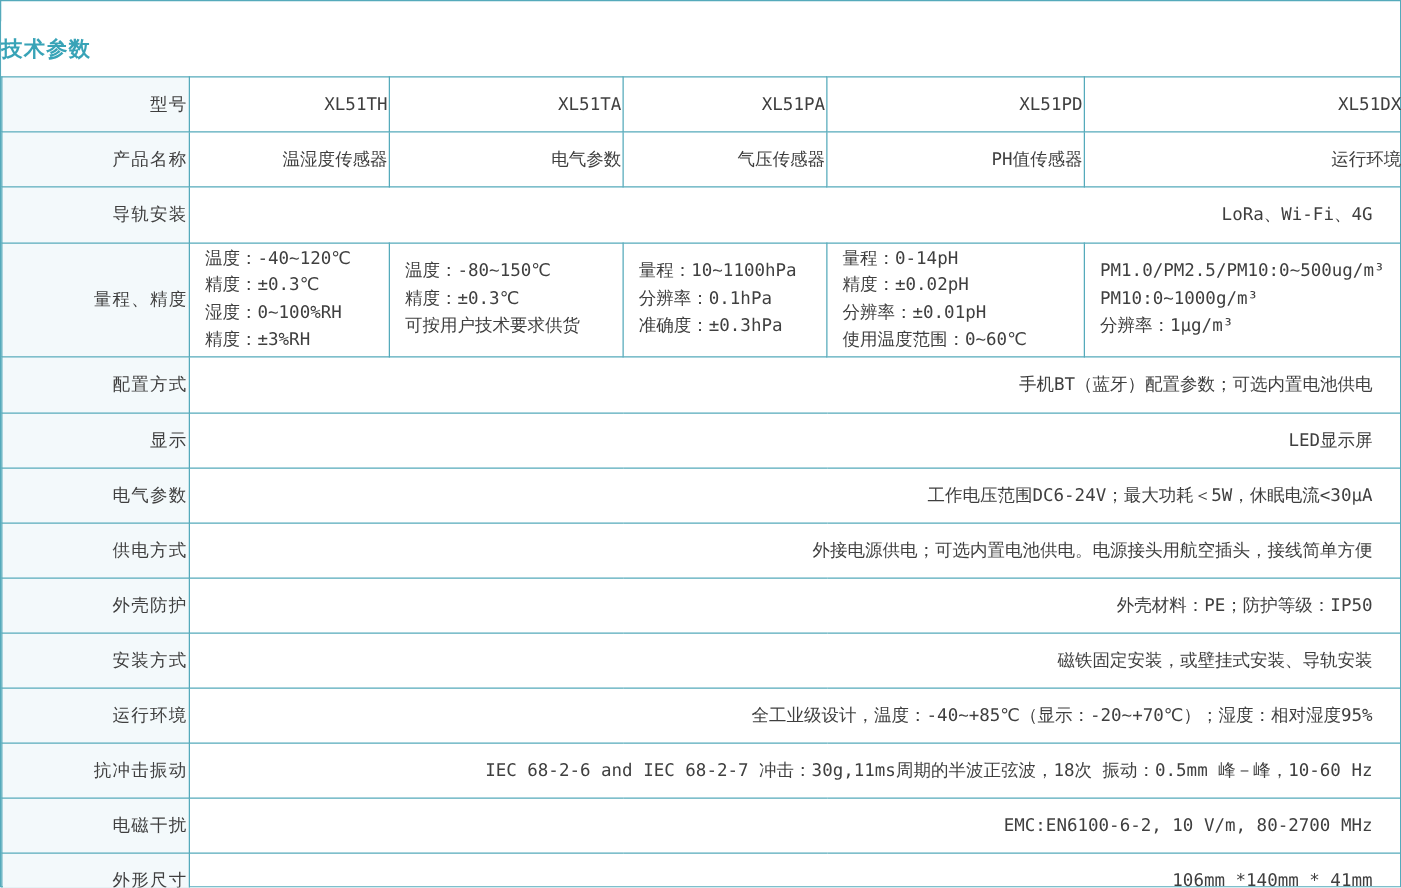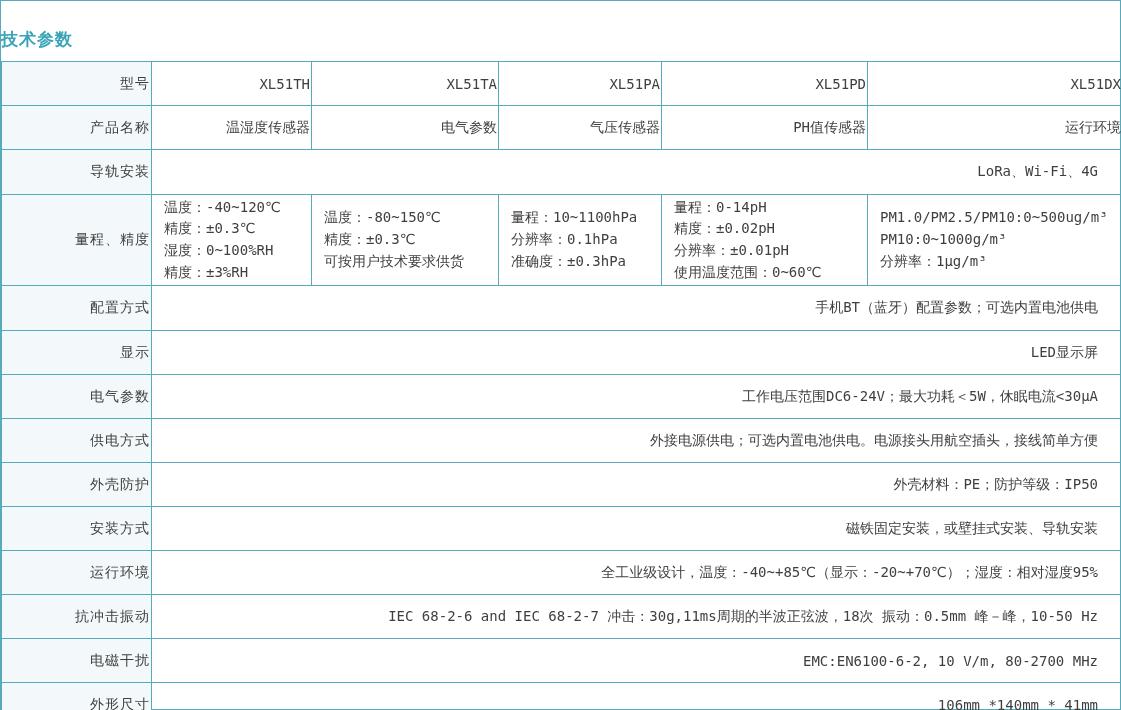--- a/index.html
+++ b/index.html
@@ -157,21 +157,21 @@
         <td class="left" colspan="5">磁铁固定安装，或壁挂式安装、导轨安装</td>
       </tr>
 
       <tr class="r">
         <th>运行环境</th>
         <td class="left" colspan="5">全工业级设计，温度：-40~+85℃（显示：-20~+70℃）；湿度：相对湿度95%</td>
       </tr>
 
       <tr class="r">
         <th>抗冲击振动</th>
-        <td class="left" colspan="5">IEC 68-2-6 and IEC 68-2-7 冲击：30g,11ms周期的半波正弦波，18次 振动：0.5mm 峰－峰，10-50 Hz</td>
+        <td class="left" colspan="5">IEC 68-2-6 and IEC 68-2-7 冲击：30g,11ms周期的半波正弦波，18次 振动：0.5mm 峰－峰，10-60 Hz</td>
       </tr>
 
       <tr class="r">
         <th>电磁干扰</th>
         <td class="left" colspan="5">EMC:EN6100-6-2, 10 V/m, 80-2700 MHz</td>
       </tr>
 
       <tr class="r">
         <th>外形尺寸</th>
         <td class="left" colspan="5">106mm *140mm * 41mm</td>

